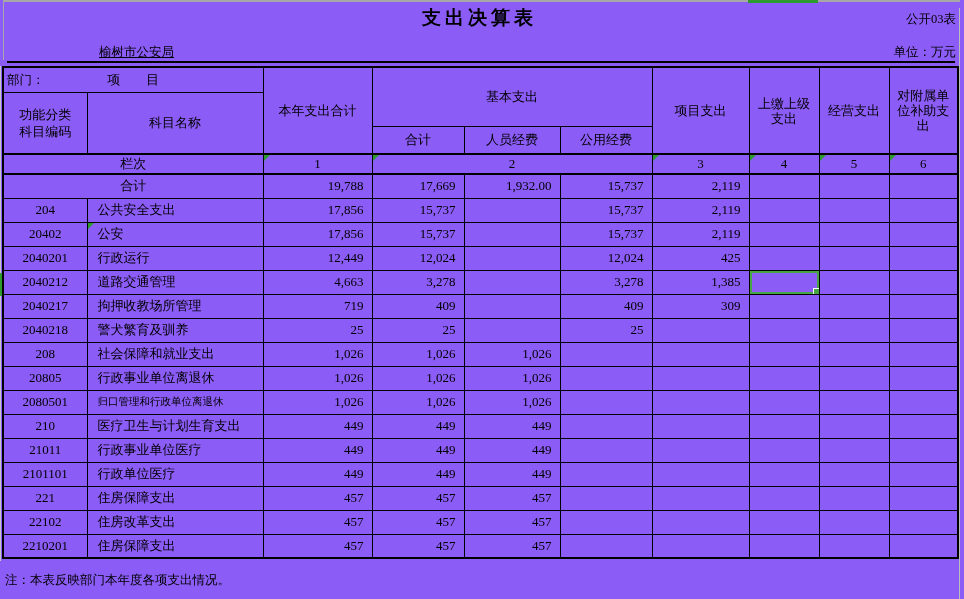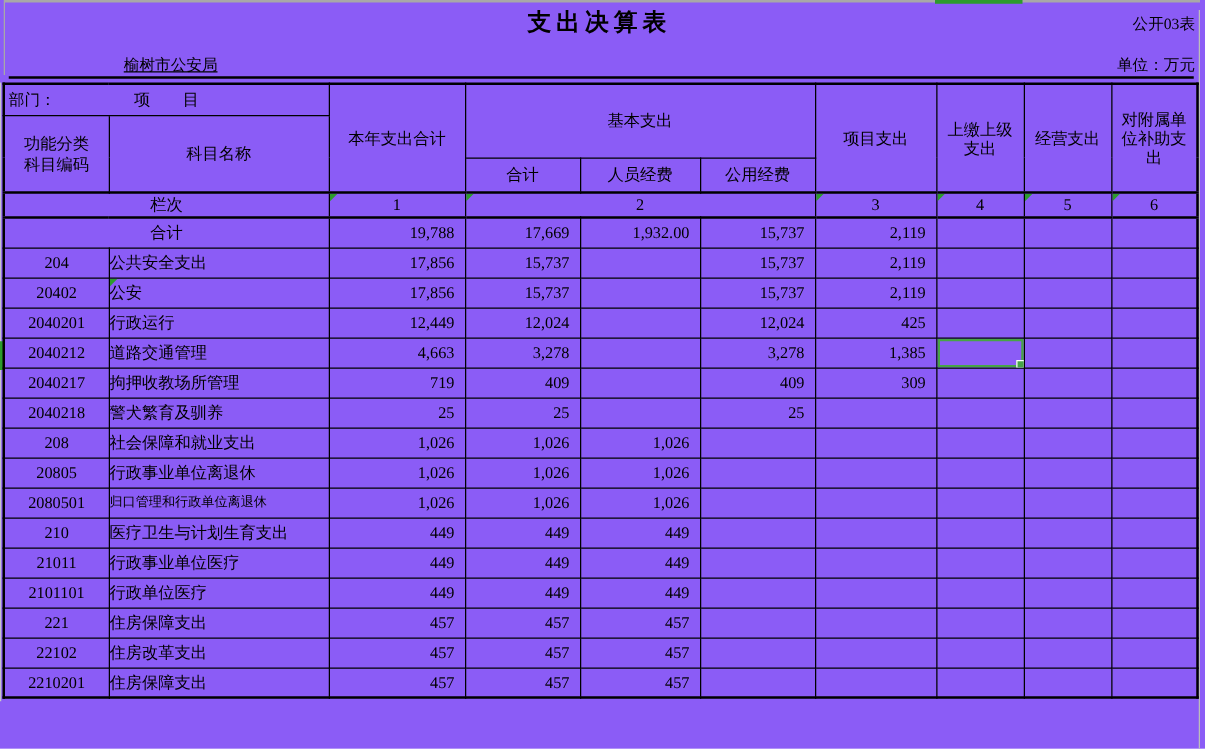--- a/index.html
+++ b/index.html
@@ -23,21 +23,21 @@
   table{position:absolute;left:2px;top:66px;width:955px;border-collapse:collapse;
         table-layout:fixed;border:2px solid #000;}
   td{border:1px solid #000;padding:0;font-size:13px;text-align:center;
      vertical-align:middle;overflow:hidden;white-space:nowrap;position:relative;}
   tr.h1{height:25px;} tr.h2{height:34px;} tr.h3{height:28px;}
   tr.lanci{height:20px;}
   tr.lanci td{border-top:2px solid #000;border-bottom:2px solid #000;}
   td .narrow{width:58px;margin:0 auto;white-space:normal;line-height:15px;}
   td .wrap2{width:60px;margin:0 auto;white-space:normal;line-height:17px;}
   td.code{text-align:center;}
-  td.name{text-align:left;padding-left:0;}
+  td.name{text-align:left;padding-left:10px;}
   td.name.small{font-size:10.5px;}
   td.lab{text-align:center;}
   td.num{text-align:right;padding-right:8px;}
   td.tri::before{content:"";position:absolute;top:0;left:0;width:0;height:0;
      border-top:6px solid var(--green-dark);border-right:6px solid transparent;}
   td.selected::after{content:"";position:absolute;top:0;left:0;right:0;bottom:0;
      border:2px solid var(--green);pointer-events:none;}
   td.selected .handle{position:absolute;right:-1px;bottom:-1px;width:5px;height:5px;
      background:var(--green);border:1px solid #fff;z-index:2;}
 </style>
@@ -300,13 +300,14 @@
           <td class="num">457</td>
           <td class="num"></td>
           <td class="num"></td>
           <td class="num"></td>
           <td class="num"></td>
           <td class="num"></td>
         </tr>
       </tbody>
   </table>
 
+  <div class="note">注：本表反映部门本年度各项支出情况。</div>
 </div>
 
 </body></html>

